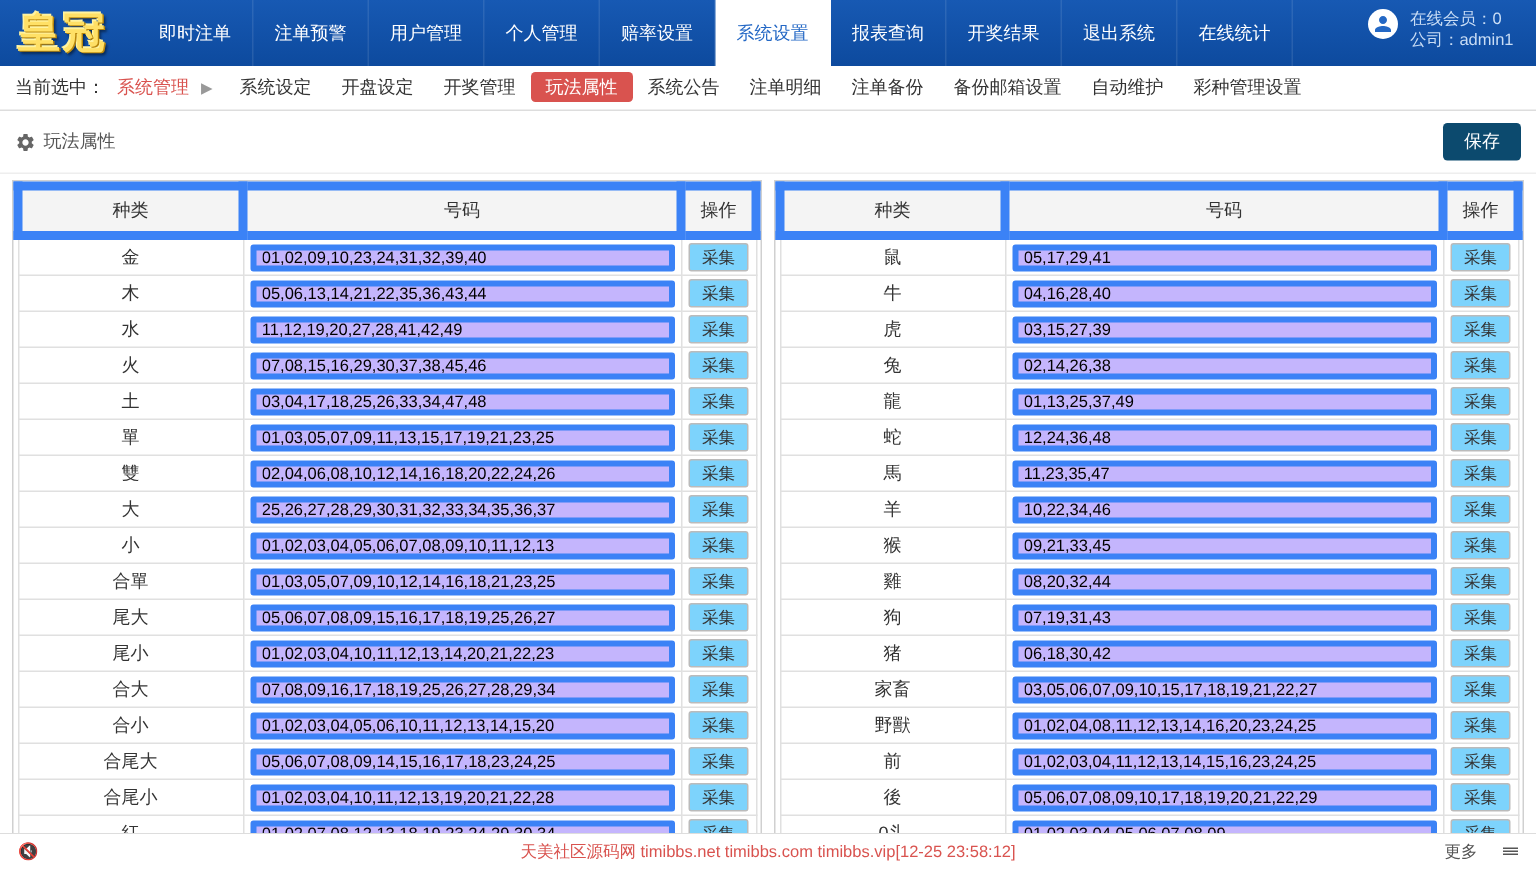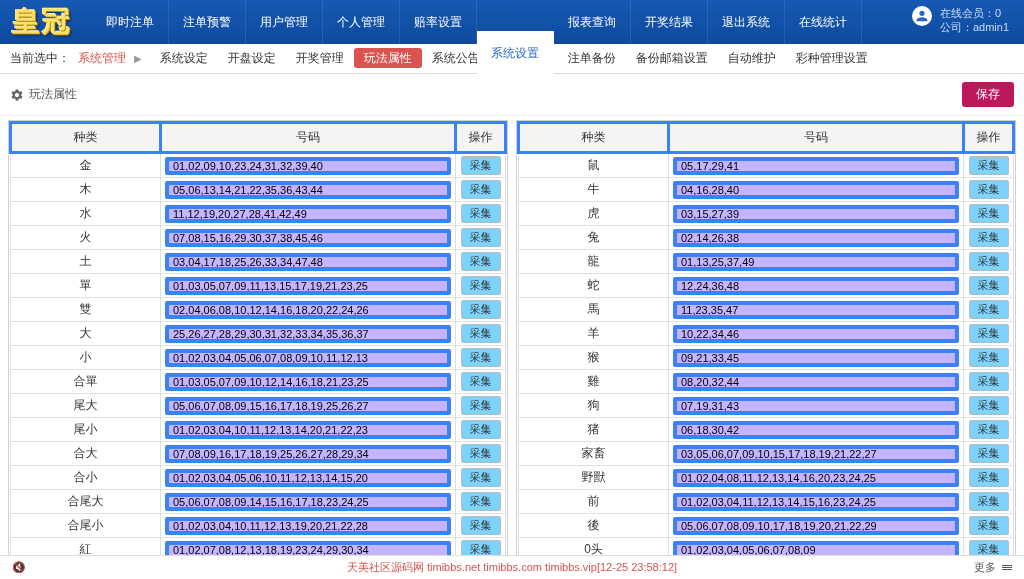--- a/index.html
+++ b/index.html
@@ -1,48 +1,48 @@
 <!DOCTYPE html>
 <html><head>
 <meta charset="utf-8">
 <style>
 *{margin:0;padding:0;box-sizing:border-box;}
 body{font-family:Arial,"Microsoft YaHei",sans-serif;font-size:12px;color:#333;background:#fff;}
 .header{background:linear-gradient(to bottom,#1759b3,#0d4a9e);height:44px;display:flex;align-items:center;padding:0 12px;position:relative;}
 .logo{font-size:28px;font-weight:bold;color:#ffe066;text-shadow:1px 1px 0 #b8860b,-1px -1px 0 #fff3a0,2px 2px 2px rgba(0,0,0,0.5);font-family:"KaiTi","STKaiti",serif;margin-right:20px;letter-spacing:2px;}
 .main-nav{display:flex;height:100%;}
 .main-nav-item{color:#fff;padding:0 14px;height:100%;display:flex;align-items:center;cursor:pointer;font-size:12px;border-right:1px solid rgba(255,255,255,0.1);}
-.main-nav-item.active{background:#fff;color:#2468c5;margin-top:31px;}
+.main-nav-item.active{background:#fff;color:#2468c5;}
 .user-info{position:absolute;right:15px;top:6px;color:#c9ddf5;font-size:11px;display:flex;align-items:flex-start;gap:8px;}
 .avatar-icon{width:20px;height:20px;border-radius:50%;background:#fff;display:flex;align-items:center;justify-content:center;overflow:hidden;}
 .avatar-icon svg{width:16px;height:16px;fill:#2468c5;}
 .user-info-text{line-height:14px;}
 .sub-nav{background:#fff;border-bottom:1px solid #ddd;padding:6px 10px;display:flex;align-items:center;gap:8px;}
 .sub-nav-current{color:#d9534f;}
 .arrow{color:#999;font-size:10px;}
 .sub-nav-item{color:#333;padding:3px 10px;cursor:pointer;border-radius:3px;}
 .sub-nav-item.active{background:#d9534f;color:#fff;}
 .page-header{padding:8px 10px;display:flex;justify-content:space-between;align-items:center;border-bottom:1px solid #eee;}
 .page-title{color:#555;display:flex;align-items:center;gap:5px;}
 .gear-icon{width:14px;height:14px;fill:#666;}
-.save-btn{background:#be185d;color:#fff;border:none;padding:4px 14px;border-radius:3px;cursor:pointer;font-size:12px;}
+.save-btn{background:#0c4a6e;color:#fff;border:none;padding:4px 14px;border-radius:3px;cursor:pointer;font-size:12px;}
 .content{display:flex;gap:8px;padding:4px 8px;}
 .table-wrap{flex:1;border:1px solid #d0d0d0;}
 table{width:100%;border-collapse:collapse;table-layout:fixed;}
-th{background:#f4f4f4;border:3px solid #3b82f6;padding:5px 4px;font-weight:normal;color:#333;text-align:center;}
+th{background:#f4f4f4;border:6px solid #3b82f6;padding:5px 4px;font-weight:normal;color:#333;text-align:center;}
 td{border:1px solid #e0e0e0;padding:2px 4px;text-align:center;height:22px;}
 .num-input{width:100%;border:4px solid #3b82f6;padding:2px 4px;font-size:11px;text-align:left;height:18px;border-radius:2px;background:#c4b5fd;}
 .act-btn{background:#7dd3fc;border:1px solid #bbb;padding:1px 8px;font-size:11px;cursor:pointer;border-radius:2px;color:#333;}
 .col-cat{width:150px;}
 .col-num{}
 .col-act{width:50px;}
 .footer{position:fixed;bottom:0;left:0;right:0;background:#fff;border-top:1px solid #ddd;padding:4px 12px;display:flex;justify-content:space-between;align-items:center;font-size:11px;}
 .footer-left{color:#d9534f;}
 .footer-center{position:absolute;left:50%;transform:translateX(-50%);color:#d9534f;}
-.footer-right{color:#555;display:flex;align-items:center;gap:6px;}
+.footer-right{color:#555;display:flex;align-items:center;gap:17px;}
 .more-icon{display:inline-flex;flex-direction:column;gap:1px;}
 .more-icon span{width:10px;height:1px;background:#555;}
 </style>
 </head>
 <body>
 
 <div class="header">
   <div class="logo">皇冠</div>
   <div class="main-nav" id="main-nav">
       <div class="main-nav-item">即时注单</div>

